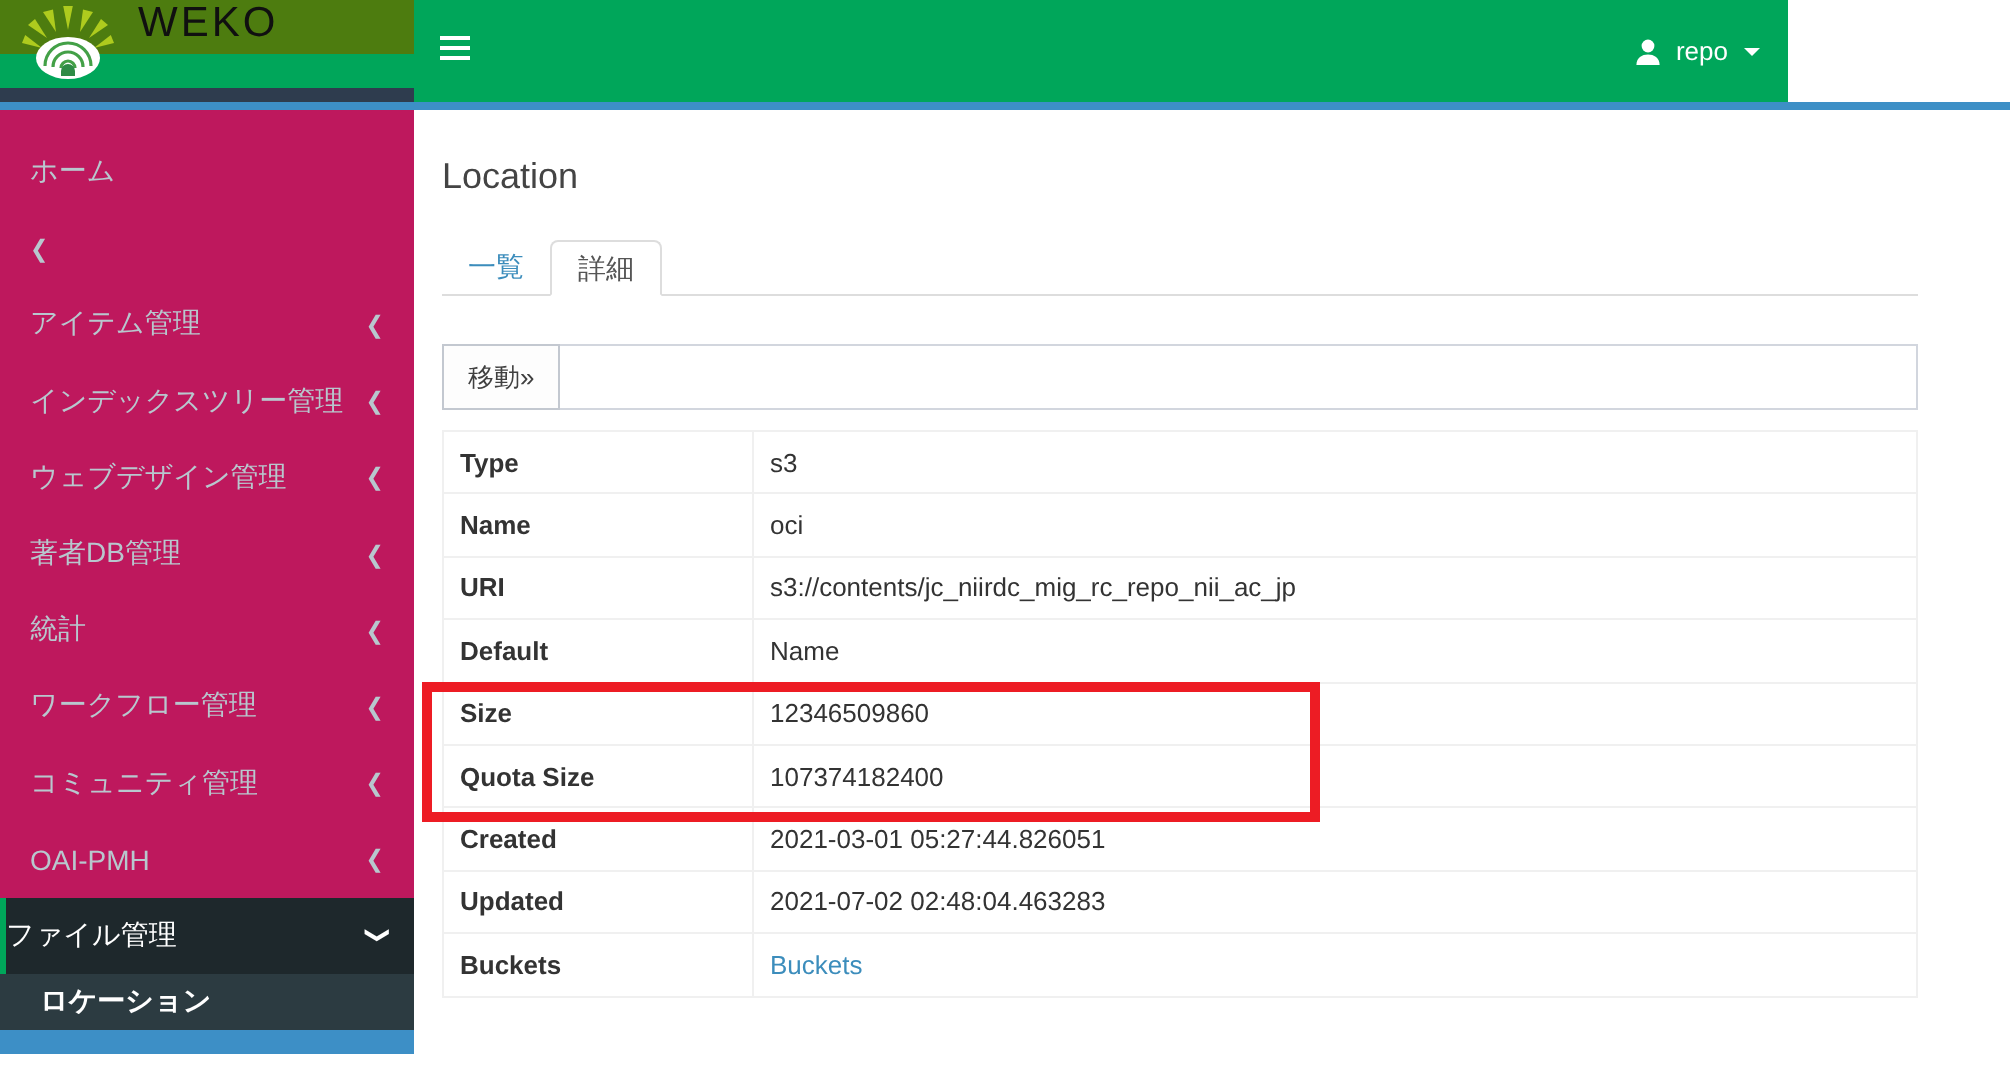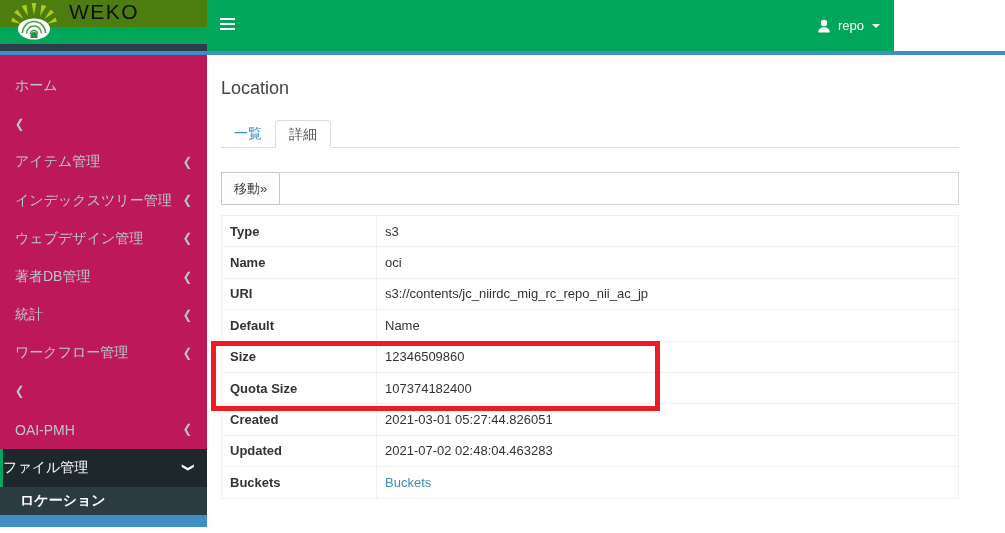--- a/index.html
+++ b/index.html
@@ -128,20 +128,21 @@
     </div>
     <div class="side-item">
       <span class="lbl">統計</span>
       <span class="chev">❮</span>
     </div>
     <div class="side-item">
       <span class="lbl">ワークフロー管理</span>
       <span class="chev">❮</span>
     </div>
     <div class="side-item">
+      <span class="lbl">コミュニティ管理</span>
       <span class="chev">❮</span>
     </div>
     <div class="side-item">
       <span class="lbl">OAI-PMH</span>
       <span class="chev">❮</span>
     </div>
     <div class="side-item active">
       <span class="lbl">ファイル管理</span>
       <span class="chev down">❮</span>
     </div>

